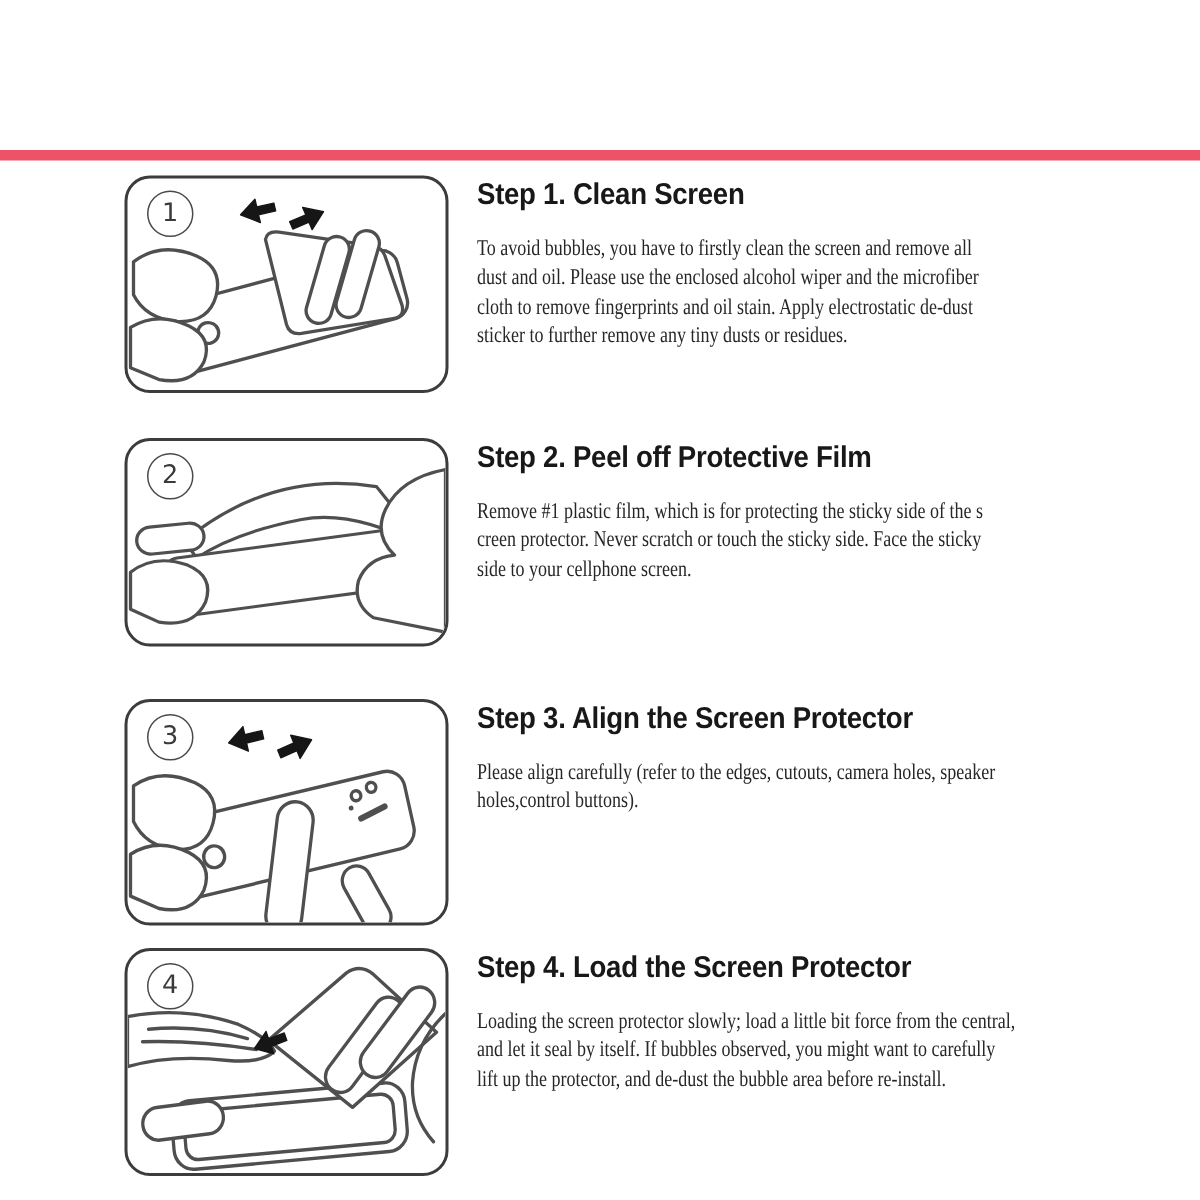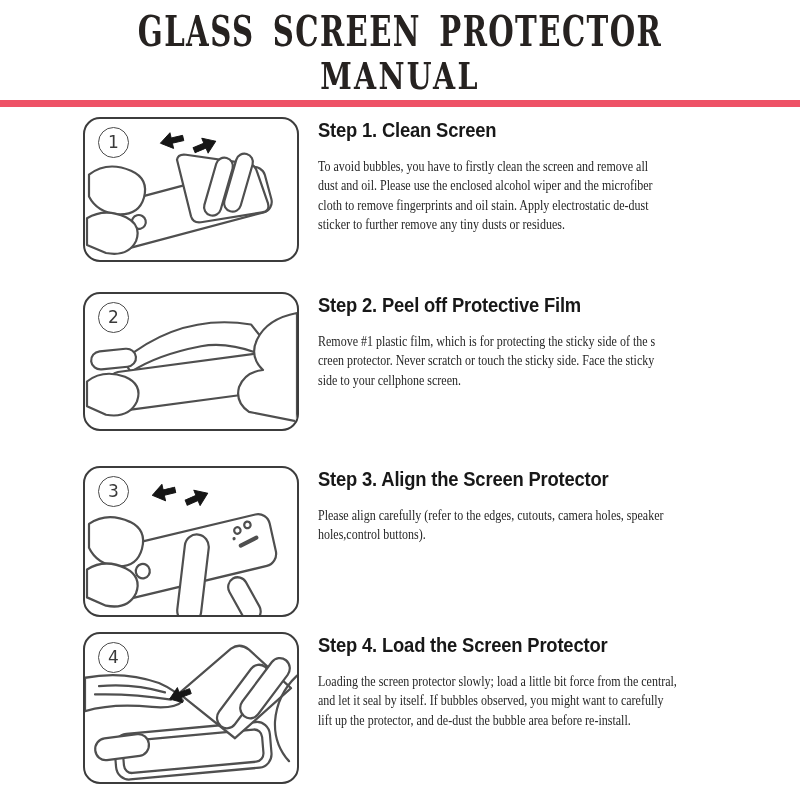--- a/index.html
+++ b/index.html
@@ -34,24 +34,20 @@
 <body>
 
 <svg width="0" height="0" style="position:absolute" aria-hidden="true">
   <defs>
       <path id="arr" d="M0 6 L13 6 L13 0 L26 9 L13 18 L13 12 L0 12 Z"></path>
     </defs>
 </svg>
 
 <div class="page">
 
-  <header class="title">
-    <div class="title-l1">GLASS SCREEN PROTECTOR</div>
-    <div class="title-l2">MANUAL</div>
-  </header>
   <div class="divider" style="background-color:#ee5266"></div>
 
   <section class="step s1">
     <figure class="fig" style="margin:0">
       <span class="badge">1</span>
       <svg viewBox="0 0 212 142" preserveAspectRatio="none">
         <g fill="#fff" stroke="#4f4f4f" stroke-width="2.2" stroke-linejoin="round" stroke-linecap="round">
           <g transform="rotate(-15 105 90)">
             <rect x="24" y="66" width="162" height="47" rx="11"></rect>
             <circle cx="52" cy="90" r="7" fill="none"></circle>

